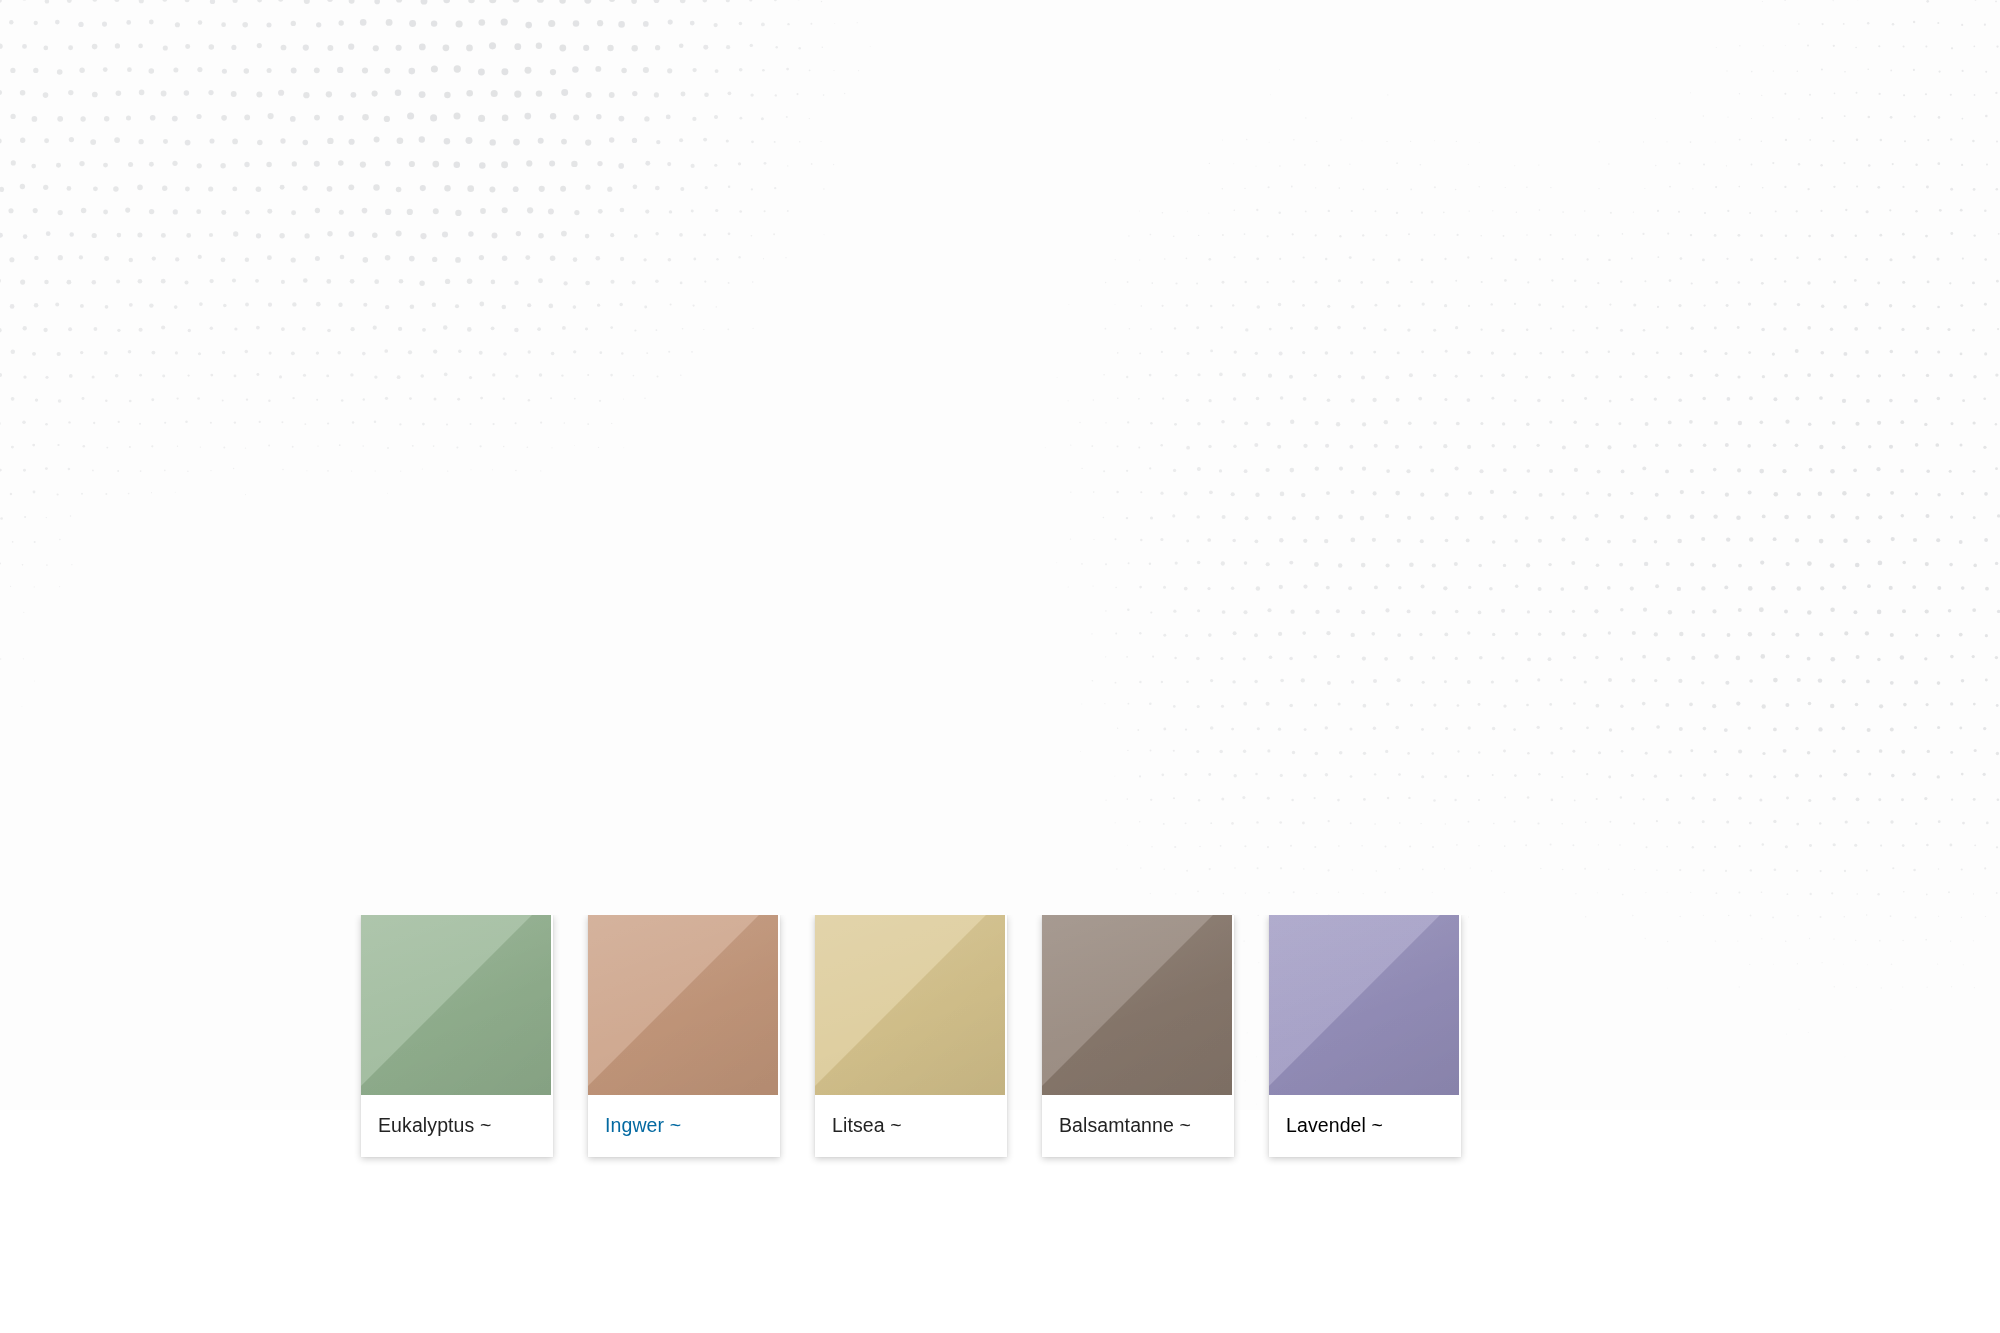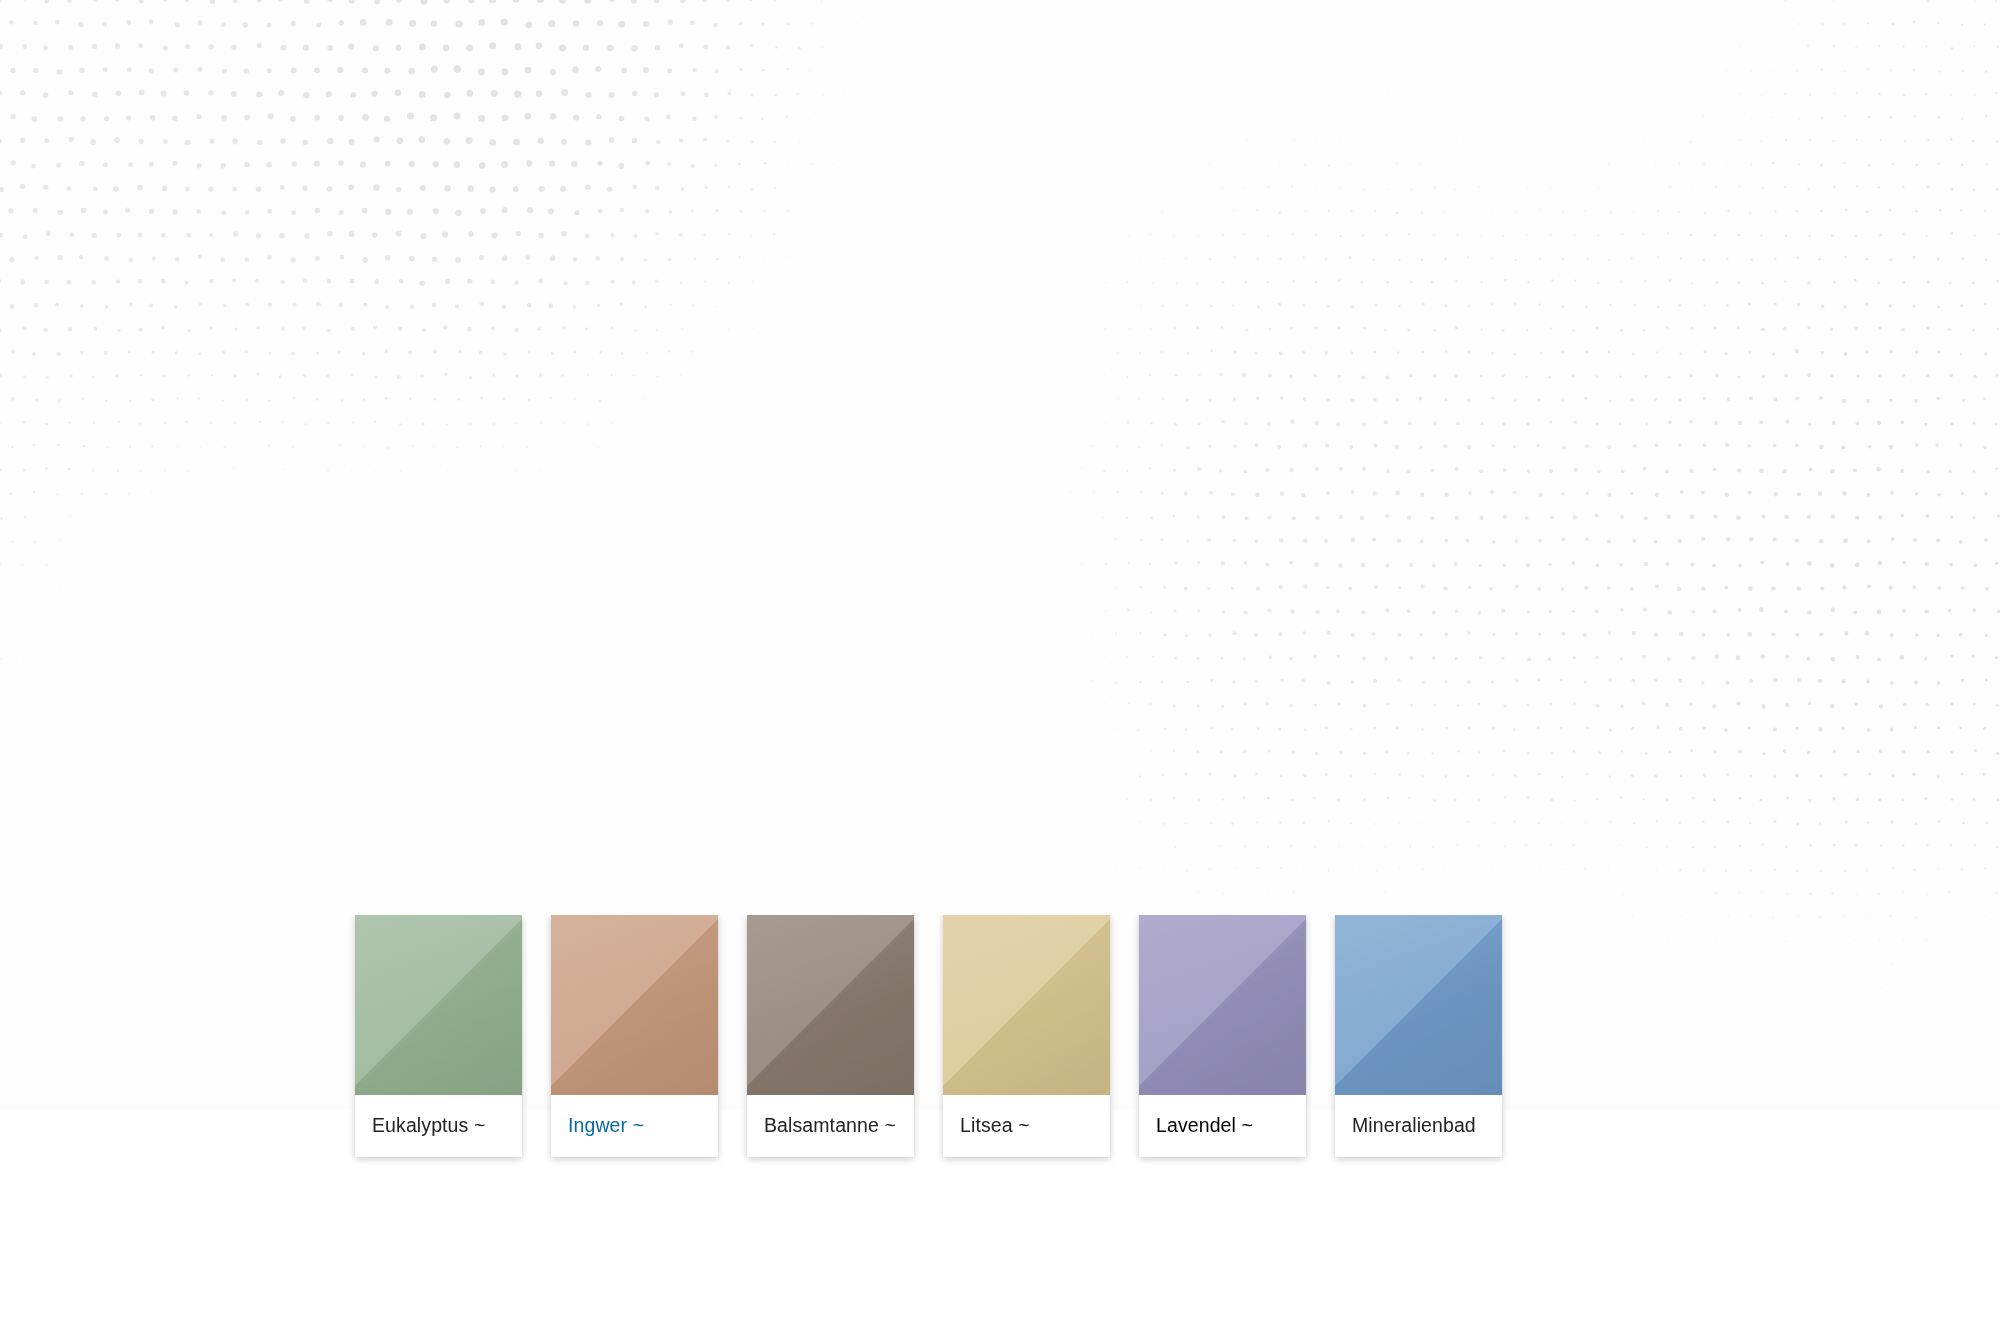--- a/index.html
+++ b/index.html
@@ -45,25 +45,26 @@
     position: absolute;
     left: 355px;
     top: 0;
     display: flex;
     align-items: flex-start;
     gap: 29px;
     white-space: nowrap;
   }
 
   .swatch-card {
-    width: 167px;
+    width: 192px;
     background: #ffffff;
     box-shadow: 0 2px 7px rgba(0,0,0,0.20), 0 0 1px rgba(0,0,0,0.10);
     flex: 0 0 auto;
     overflow: hidden;
+    margin-left: 6px;
   }
 
   .swatch-chip {
     position: relative;
     width: 190px;
     height: 180px;
     overflow: hidden;
   }
   
   .swatch-chip .sheen-a {
@@ -2391,53 +2392,44 @@
       <div class="swatch-chip" style="background: rgb(199, 154, 125);">
         <div class="sheen-a"></div>
         <div class="sheen-b"></div>
       </div>
       <div class="swatch-label">
         <span style="color: #0369a1;">Ingwer ~</span>
       </div>
     </div>
 
     <div class="swatch-card">
+      <div class="swatch-chip" style="background: rgb(217, 198, 143);">
+        <div class="sheen-a"></div>
+        <div class="sheen-b"></div>
+      </div>
+      <div class="swatch-label">
+        <span style="color: rgb(35, 35, 35);">Litsea ~</span>
+      </div>
+    </div>
+
+    <div class="swatch-card">
       <div class="swatch-chip" style="background: rgb(138, 122, 110);">
         <div class="sheen-a"></div>
         <div class="sheen-b"></div>
       </div>
       <div class="swatch-label">
         <span style="color: rgb(35, 35, 35);">Balsamtanne ~</span>
-      </div>
-    </div>
-
-    <div class="swatch-card">
-      <div class="swatch-chip" style="background: rgb(217, 198, 143);">
-        <div class="sheen-a"></div>
-        <div class="sheen-b"></div>
-      </div>
-      <div class="swatch-label">
-        <span style="color: rgb(35, 35, 35);">Litsea ~</span>
       </div>
     </div>
 
     <div class="swatch-card">
       <div class="swatch-chip" style="background: rgb(151, 145, 189);">
         <div class="sheen-a"></div>
         <div class="sheen-b"></div>
       </div>
       <div class="swatch-label">
         <span style="color: #000000;">Lavendel ~</span>
       </div>
     </div>
 
-    <div class="swatch-card">
-      <div class="swatch-chip" style="background: rgb(111, 156, 203);">
-        <div class="sheen-a"></div>
-        <div class="sheen-b"></div>
-      </div>
-      <div class="swatch-label">
-        <span style="color: rgb(35, 35, 35);">Mineralienbad</span>
-      </div>
-    </div>
 
   </div>
 </div>
 
 </body></html>

